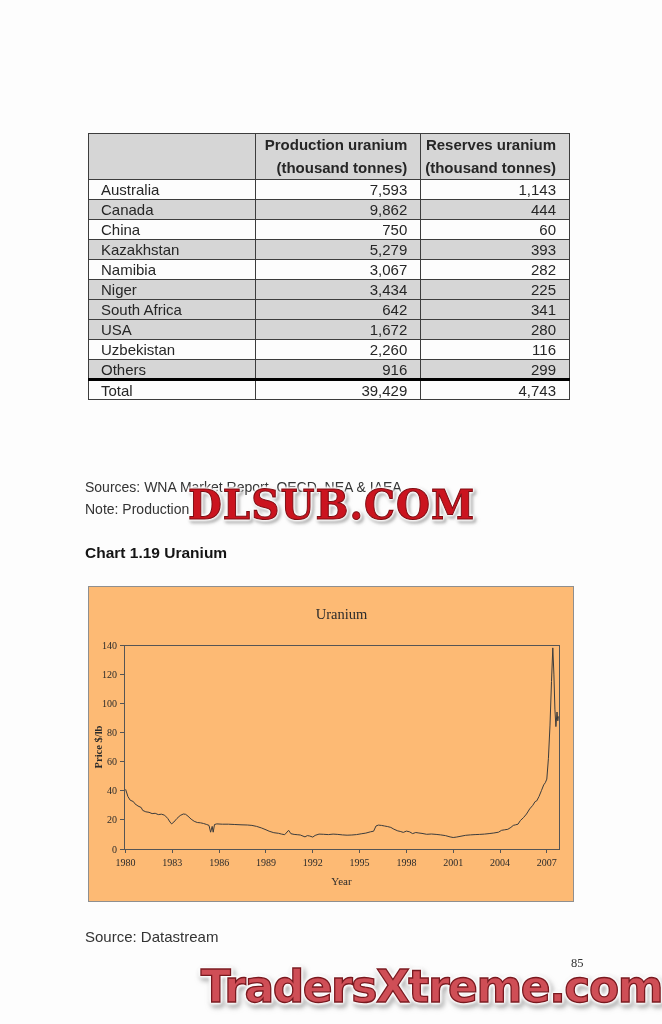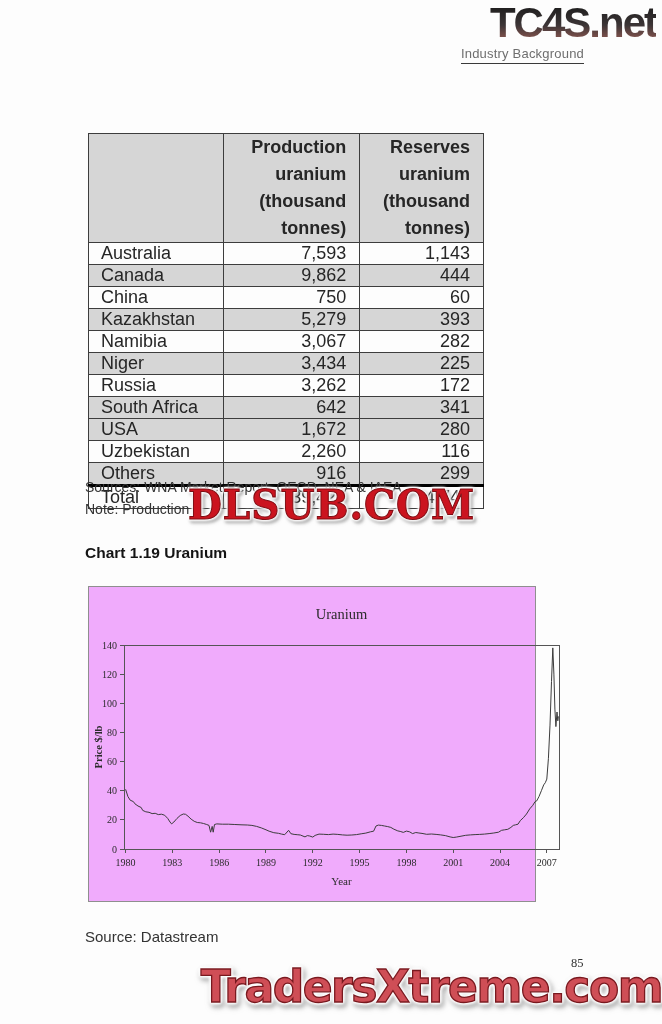--- a/index.html
+++ b/index.html
@@ -24,39 +24,39 @@
     font-size:13px; color:#6e6e6e; letter-spacing:0.2px;
     border-bottom:1px solid #3a3a3a; padding-bottom:2px;
   }
 
   
   .sec-title { position:absolute; left:85px; font-size:15.5px; font-weight:bold; color:#141414; }
   .note-line { position:absolute; left:85px; font-size:14px; color:#333; }
 
   
   .utable {
-    position:absolute; left:88px; top:133px; width:396px;
-    border-collapse:collapse; font-size:18px; color:#262626;
+    position:absolute; left:88px; top:133px; width:482px;
+    border-collapse:collapse; font-size:15px; color:#262626;
     border:1.5px solid #2c2c2c;
   }
   .utable th, .utable td { border:1px solid #3d3d3d; vertical-align:middle; }
   .utable th { height:44px; text-align:right; padding-right:13px; font-weight:bold; background:#d6d6d6; line-height:1.5; }
   .utable th.corner { background:#d6d6d6; }
   .utable td { height:20px; }
   .cell-country { text-align:left; padding-left:12px; }
   .cell-num { text-align:right; padding-right:13px; }
   .row-gray td { background:#d6d6d6; }
   .row-white td { background:#fdfdfd;margin-left:24px; }
   .row-total td { background:#fdfdfd; border-top:3px solid #000; }
   .col-c1 { width:167px; } .col-c2 { width:166px; } .col-c3 { width:149px; }
 
   
   .chart-box {
-    position:absolute; left:88px; top:586px; width:448px; height:316px;
-    border:1px solid #8f8f8f; background:#f0abfc;
+    position:absolute; left:88px; top:586px; width:486px; height:316px;
+    border:1px solid #8f8f8f; background:#fdba74;
   }
   .chart-box svg { display:block; width:486px; height:316px; }
   .svg-serif { font-family:"Liberation Serif", serif; fill:#2b2b2b; }
 
   
   .dlsub {
     position:absolute; left:188px; top:483px;
     font-family:"DejaVu Serif", serif; font-weight:bold;
     font-size:39px; letter-spacing:1px; line-height:1.1;
     color:#cb141f; -webkit-text-stroke:1px #7e0d13;
@@ -72,24 +72,20 @@
     filter:drop-shadow(0 0 1.4px #fff) drop-shadow(0 0 1.4px #fff)
            drop-shadow(0 0 1px #fff) drop-shadow(2px 3px 2px rgba(90,90,90,.5));
   }
   .page-num { position:absolute; left:571px; top:956px; font-family:"Liberation Serif", serif; font-size:12.5px; color:#333; }
 </style>
 </head>
 <body>
 
 <div class="page">
 
-  <div class="logo-wrap">
-    <div class="logo-text">TC4S.net</div>
-    <div><span class="logo-sub">Industry Background</span></div>
-  </div>
 
 
   <table class="utable">
     <colgroup>
         <col class="col-c1">
         <col class="col-c2">
         <col class="col-c3">
       </colgroup>
     <thead>
       <tr>
@@ -127,25 +123,20 @@
         </tr>
         <tr class="row-white">
           <td class="cell-country">Namibia</td>
           <td class="cell-num">3,067</td>
           <td class="cell-num">282</td>
         </tr>
         <tr class="row-gray">
           <td class="cell-country">Niger</td>
           <td class="cell-num">3,434</td>
           <td class="cell-num">225</td>
-        </tr>
-        <tr class="row-white">
-          <td class="cell-country">Russia</td>
-          <td class="cell-num">3,262</td>
-          <td class="cell-num">172</td>
         </tr>
         <tr class="row-gray">
           <td class="cell-country">South Africa</td>
           <td class="cell-num">642</td>
           <td class="cell-num">341</td>
         </tr>
         <tr class="row-gray">
           <td class="cell-country">USA</td>
           <td class="cell-num">1,672</td>
           <td class="cell-num">280</td>

